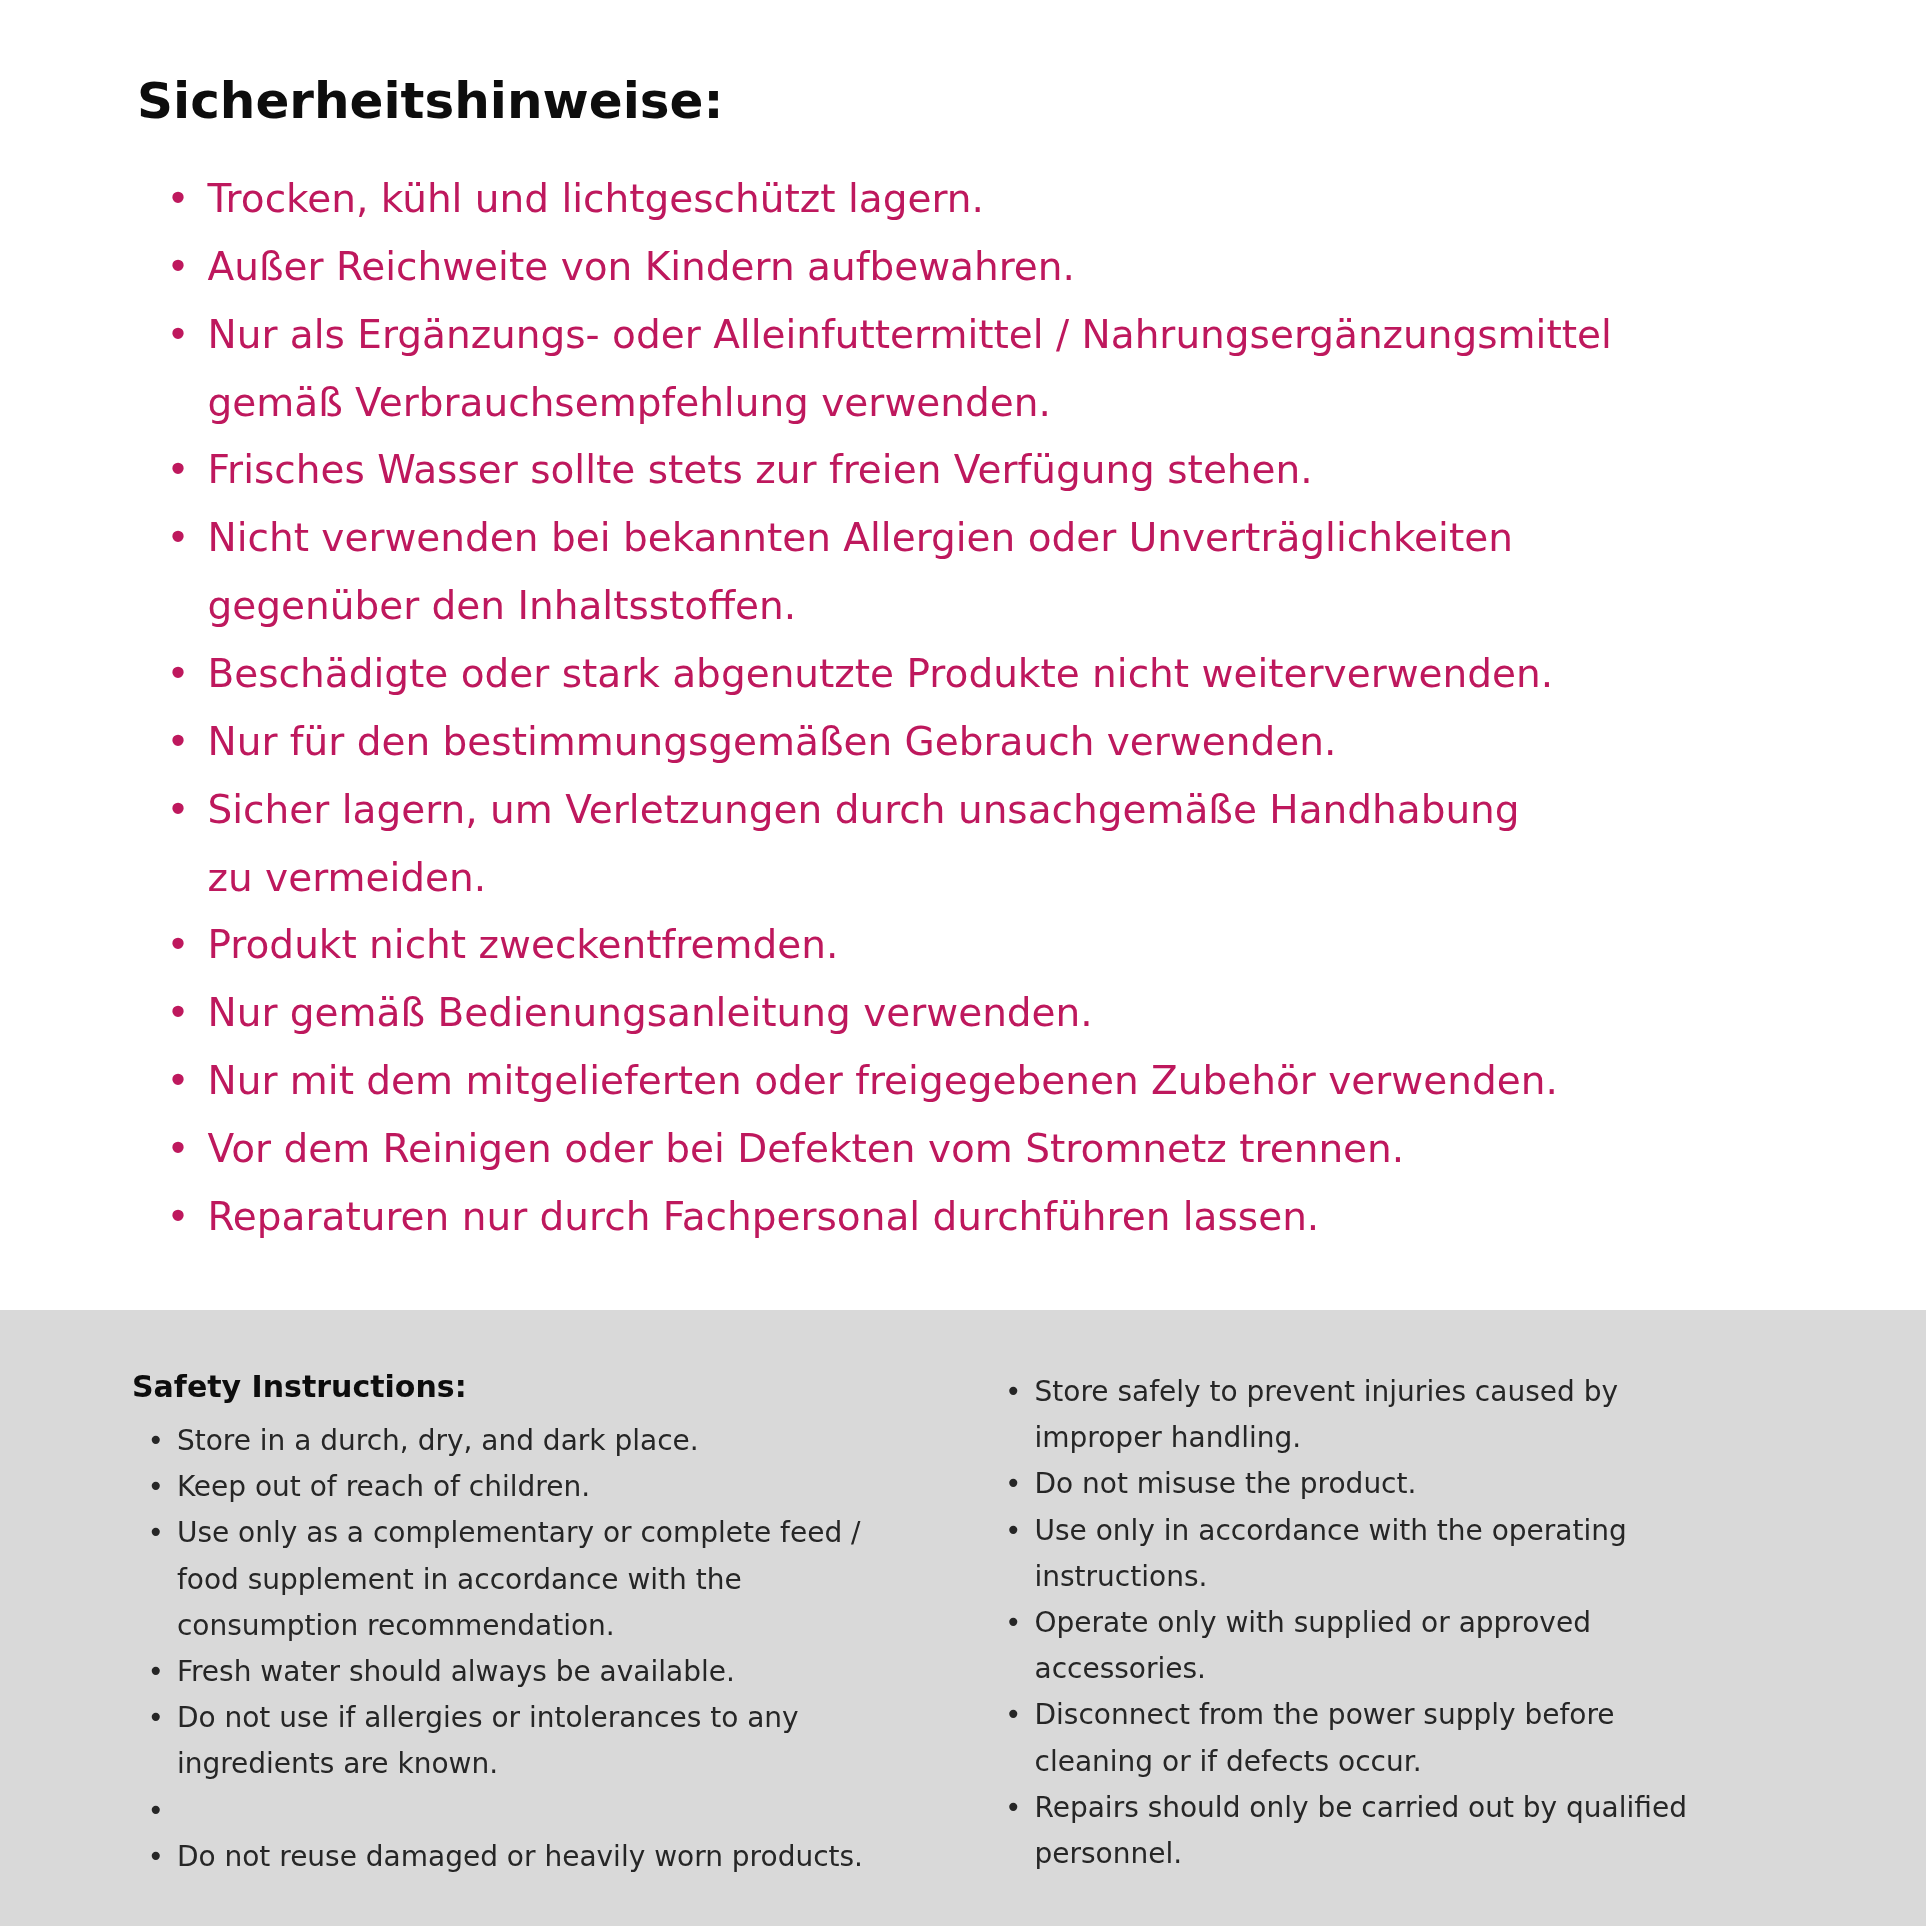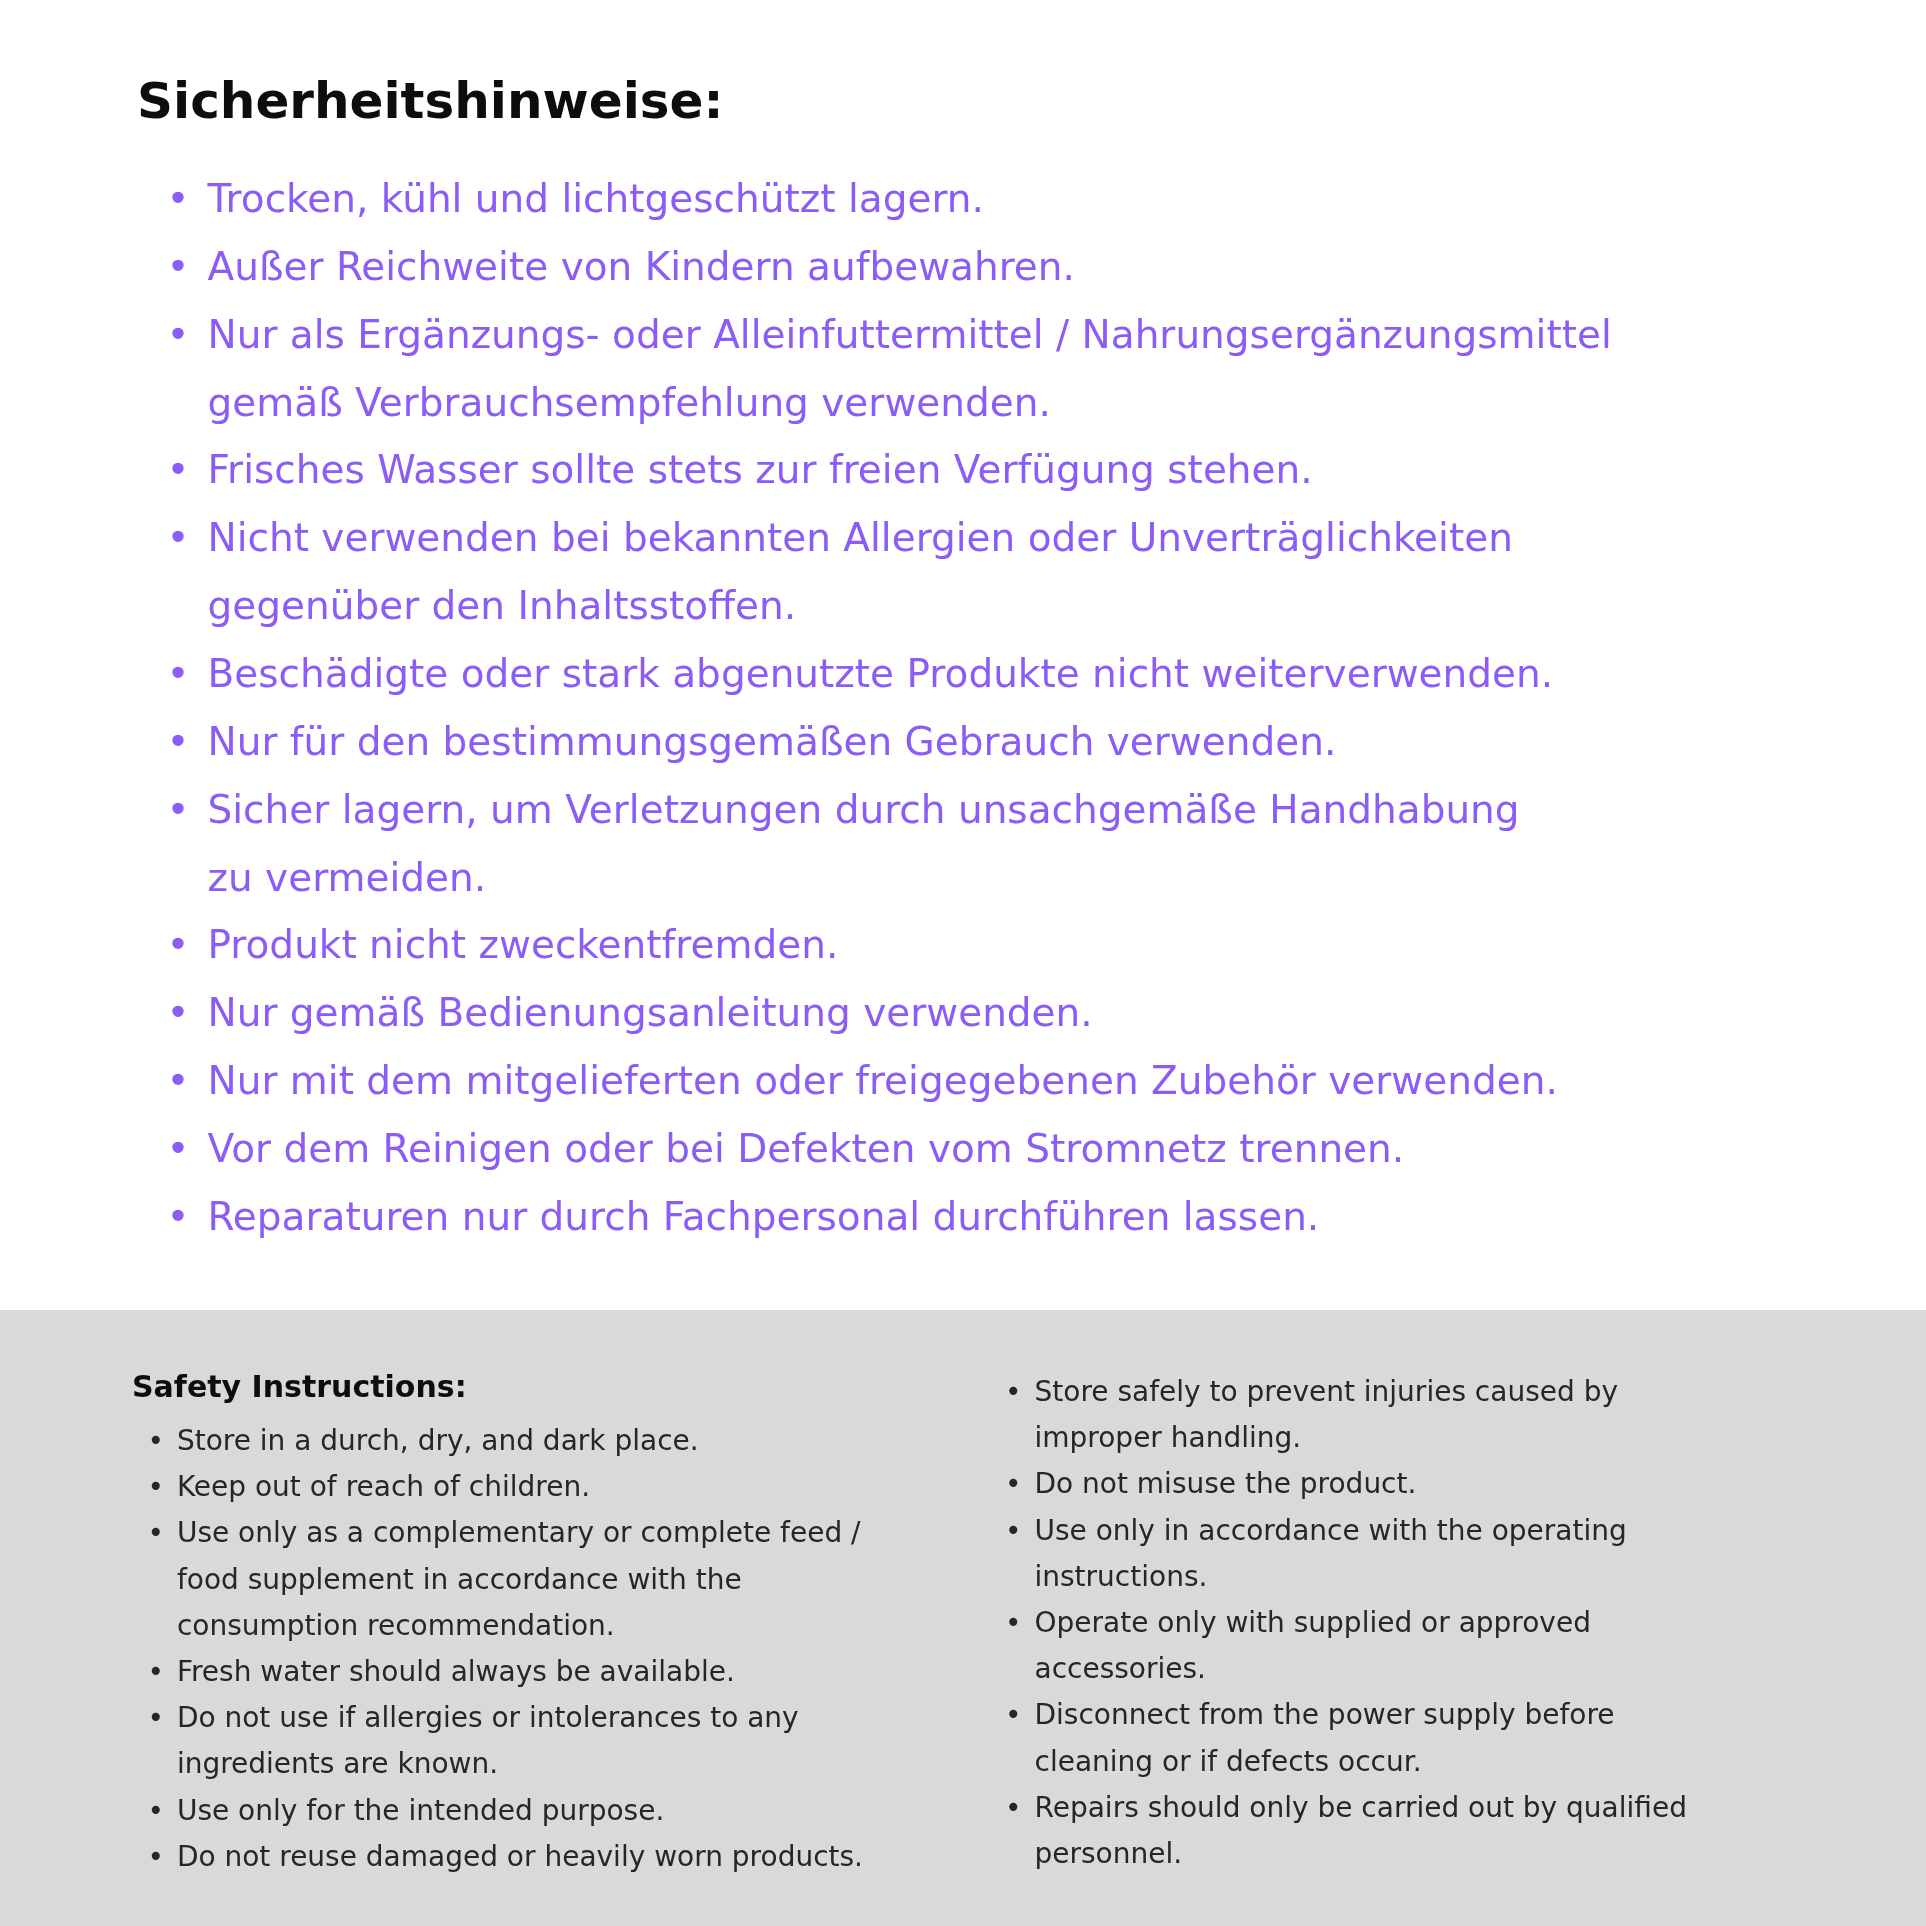--- a/index.html
+++ b/index.html
@@ -25,21 +25,21 @@
   .de-list {
     list-style: none;
     margin-top: 35px;
     padding-left: 29.5px;
   }
   .de-list li {
     display: flex;
     align-items: flex-start;
     font-size: 39px;
     line-height: 1.74;
-    color: #8b5cf6;
+    color: #be185d;
   }
   .de-list .bullet { flex: 0 0 41px; width: 41px; }
 
   .bullet::before { content: "\2022"; }
 
   .item-text { white-space: pre-line; }
 
   
   .en-section {
     height: 616px;
@@ -176,21 +176,20 @@
           </li>
 
           <li>
             <span class="bullet"></span>
             <span class="item-text">Do not use if allergies or intolerances to any
 ingredients are known.</span>
           </li>
 
           <li>
             <span class="bullet"></span>
-            <span class="item-text">Use only for the intended purpose.</span>
           </li>
 
           <li>
             <span class="bullet"></span>
             <span class="item-text">Do not reuse damaged or heavily worn products.</span>
           </li>
         </ul>
     </div>
     <div class="en-col-right">
       <ul class="en-list">

